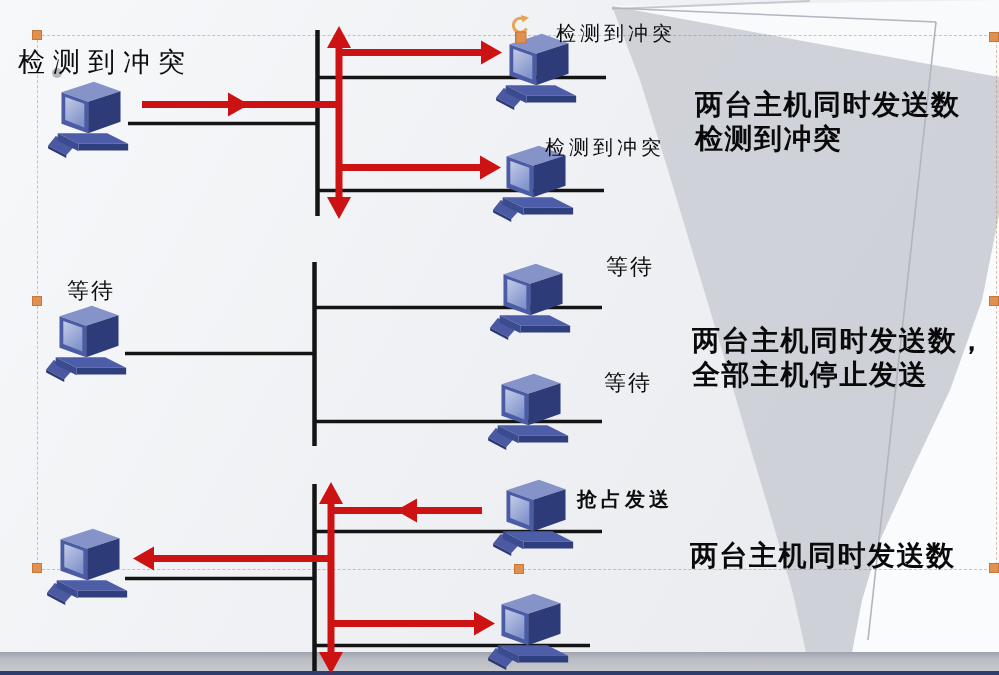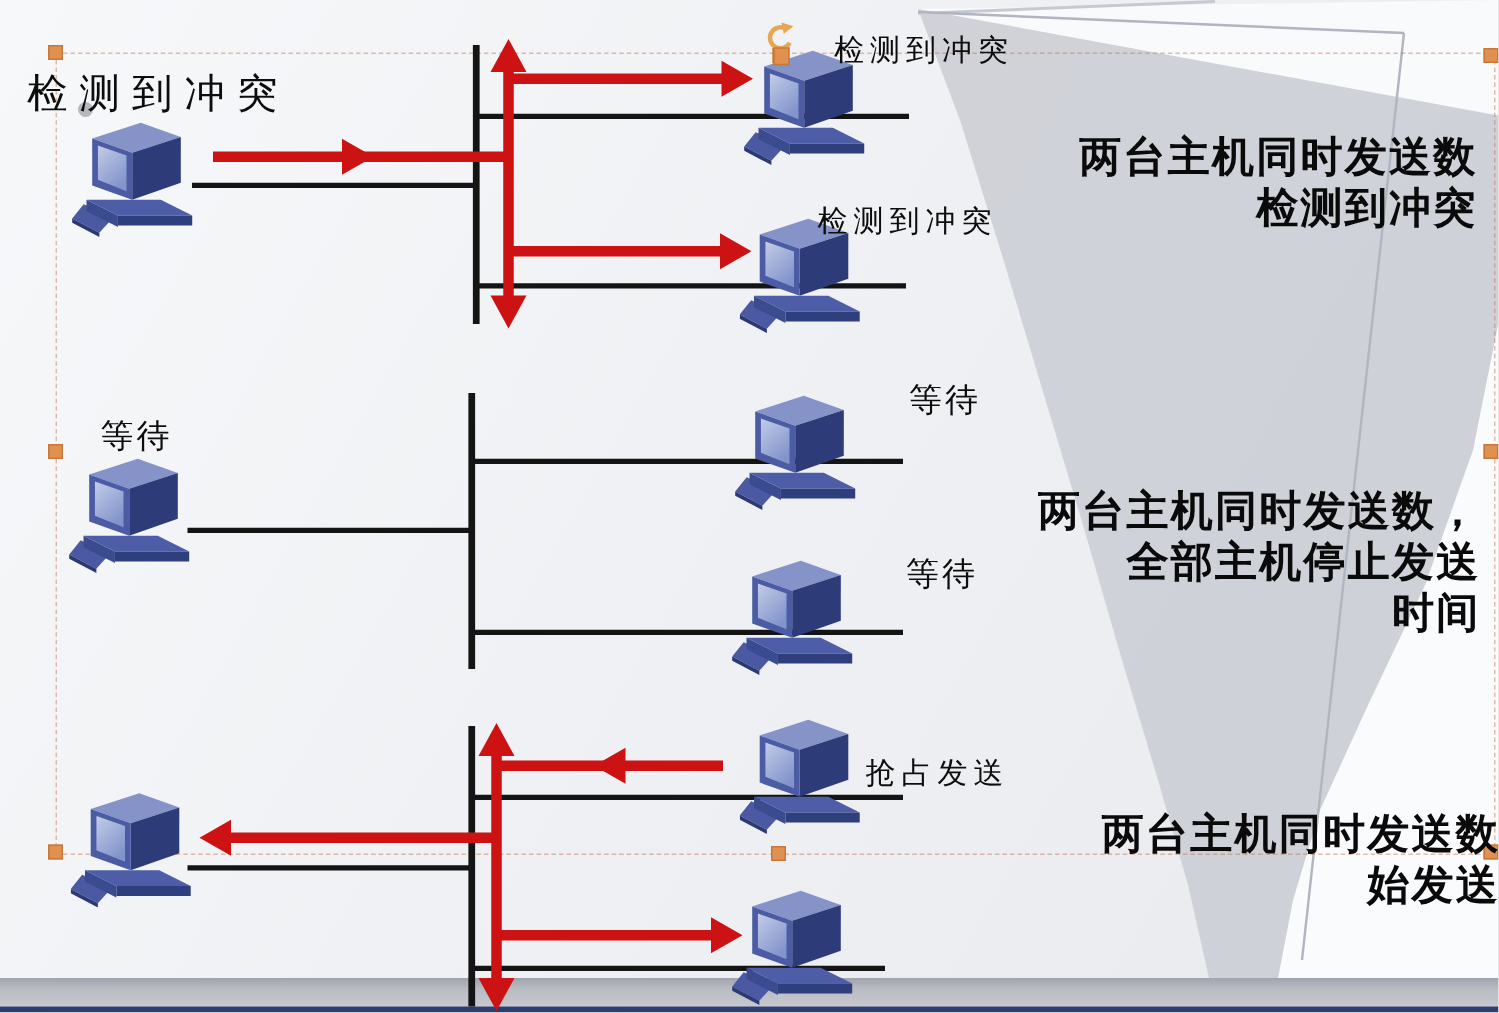--- a/index.html
+++ b/index.html
@@ -23,21 +23,21 @@
   
   .host-label{
     position:absolute;color:#0d0d0d;font-weight:500;white-space:nowrap;
   }
   .lbl-big{font-size:27px;letter-spacing:8px;}
   .lbl-med{font-size:20px;letter-spacing:4px;}
   .lbl-wait{font-size:22px;letter-spacing:2px;font-family:Liberation Mono, monospace;}
   
   .caption{
     position:absolute;color:#0a0a0a;font-size:28px;line-height:34px;
-    font-weight:600;letter-spacing:1.5px;text-align:right;
+    font-weight:600;letter-spacing:1.5px;text-align:left;
   }
   .caption div{white-space:nowrap;}
   .pc{position:absolute;}
 </style>
 </head>
 <body>
 
 <div class="slide">
 
   <svg class="abs" width="999" height="675" viewBox="0 0 999 675" style="left:0;top:0;">
@@ -186,29 +186,27 @@
   </svg>
 
   <div class="host-label lbl-big" style="left:18px;top:44px;">检测到冲突</div>
   <div class="host-label lbl-med" style="left:556px;top:20px;">检测到冲突</div>
   <div class="host-label lbl-med" style="left:545px;top:134px;">检测到冲突</div>
 
   <div class="host-label lbl-wait" style="left:67px;top:276px;">等待</div>
   <div class="host-label lbl-wait" style="left:606px;top:252px;">等待</div>
   <div class="host-label lbl-wait" style="left:604px;top:368px;">等待</div>
 
-  <div class="host-label lbl-med" style="left:577px;top:502px;">抢占发送</div>
+  <div class="host-label lbl-med" style="left:577px;top:486px;font-weight:bold;">抢占发送</div>
 
   <div class="caption" style="left:695px;top:88px;width:290px;">
     <div>两台主机同时发送数</div>
     <div>检测到冲突</div>
   </div>
   <div class="caption" style="left:692px;top:324px;width:295px;">
     <div>两台主机同时发送数，</div>
     <div>全部主机停止发送</div>
-    <div>时间</div>
   </div>
   <div class="caption" style="left:690px;top:539px;width:310px;">
     <div>两台主机同时发送数</div>
-    <div>始发送</div>
   </div>
 
 </div>
 
 </body></html>

